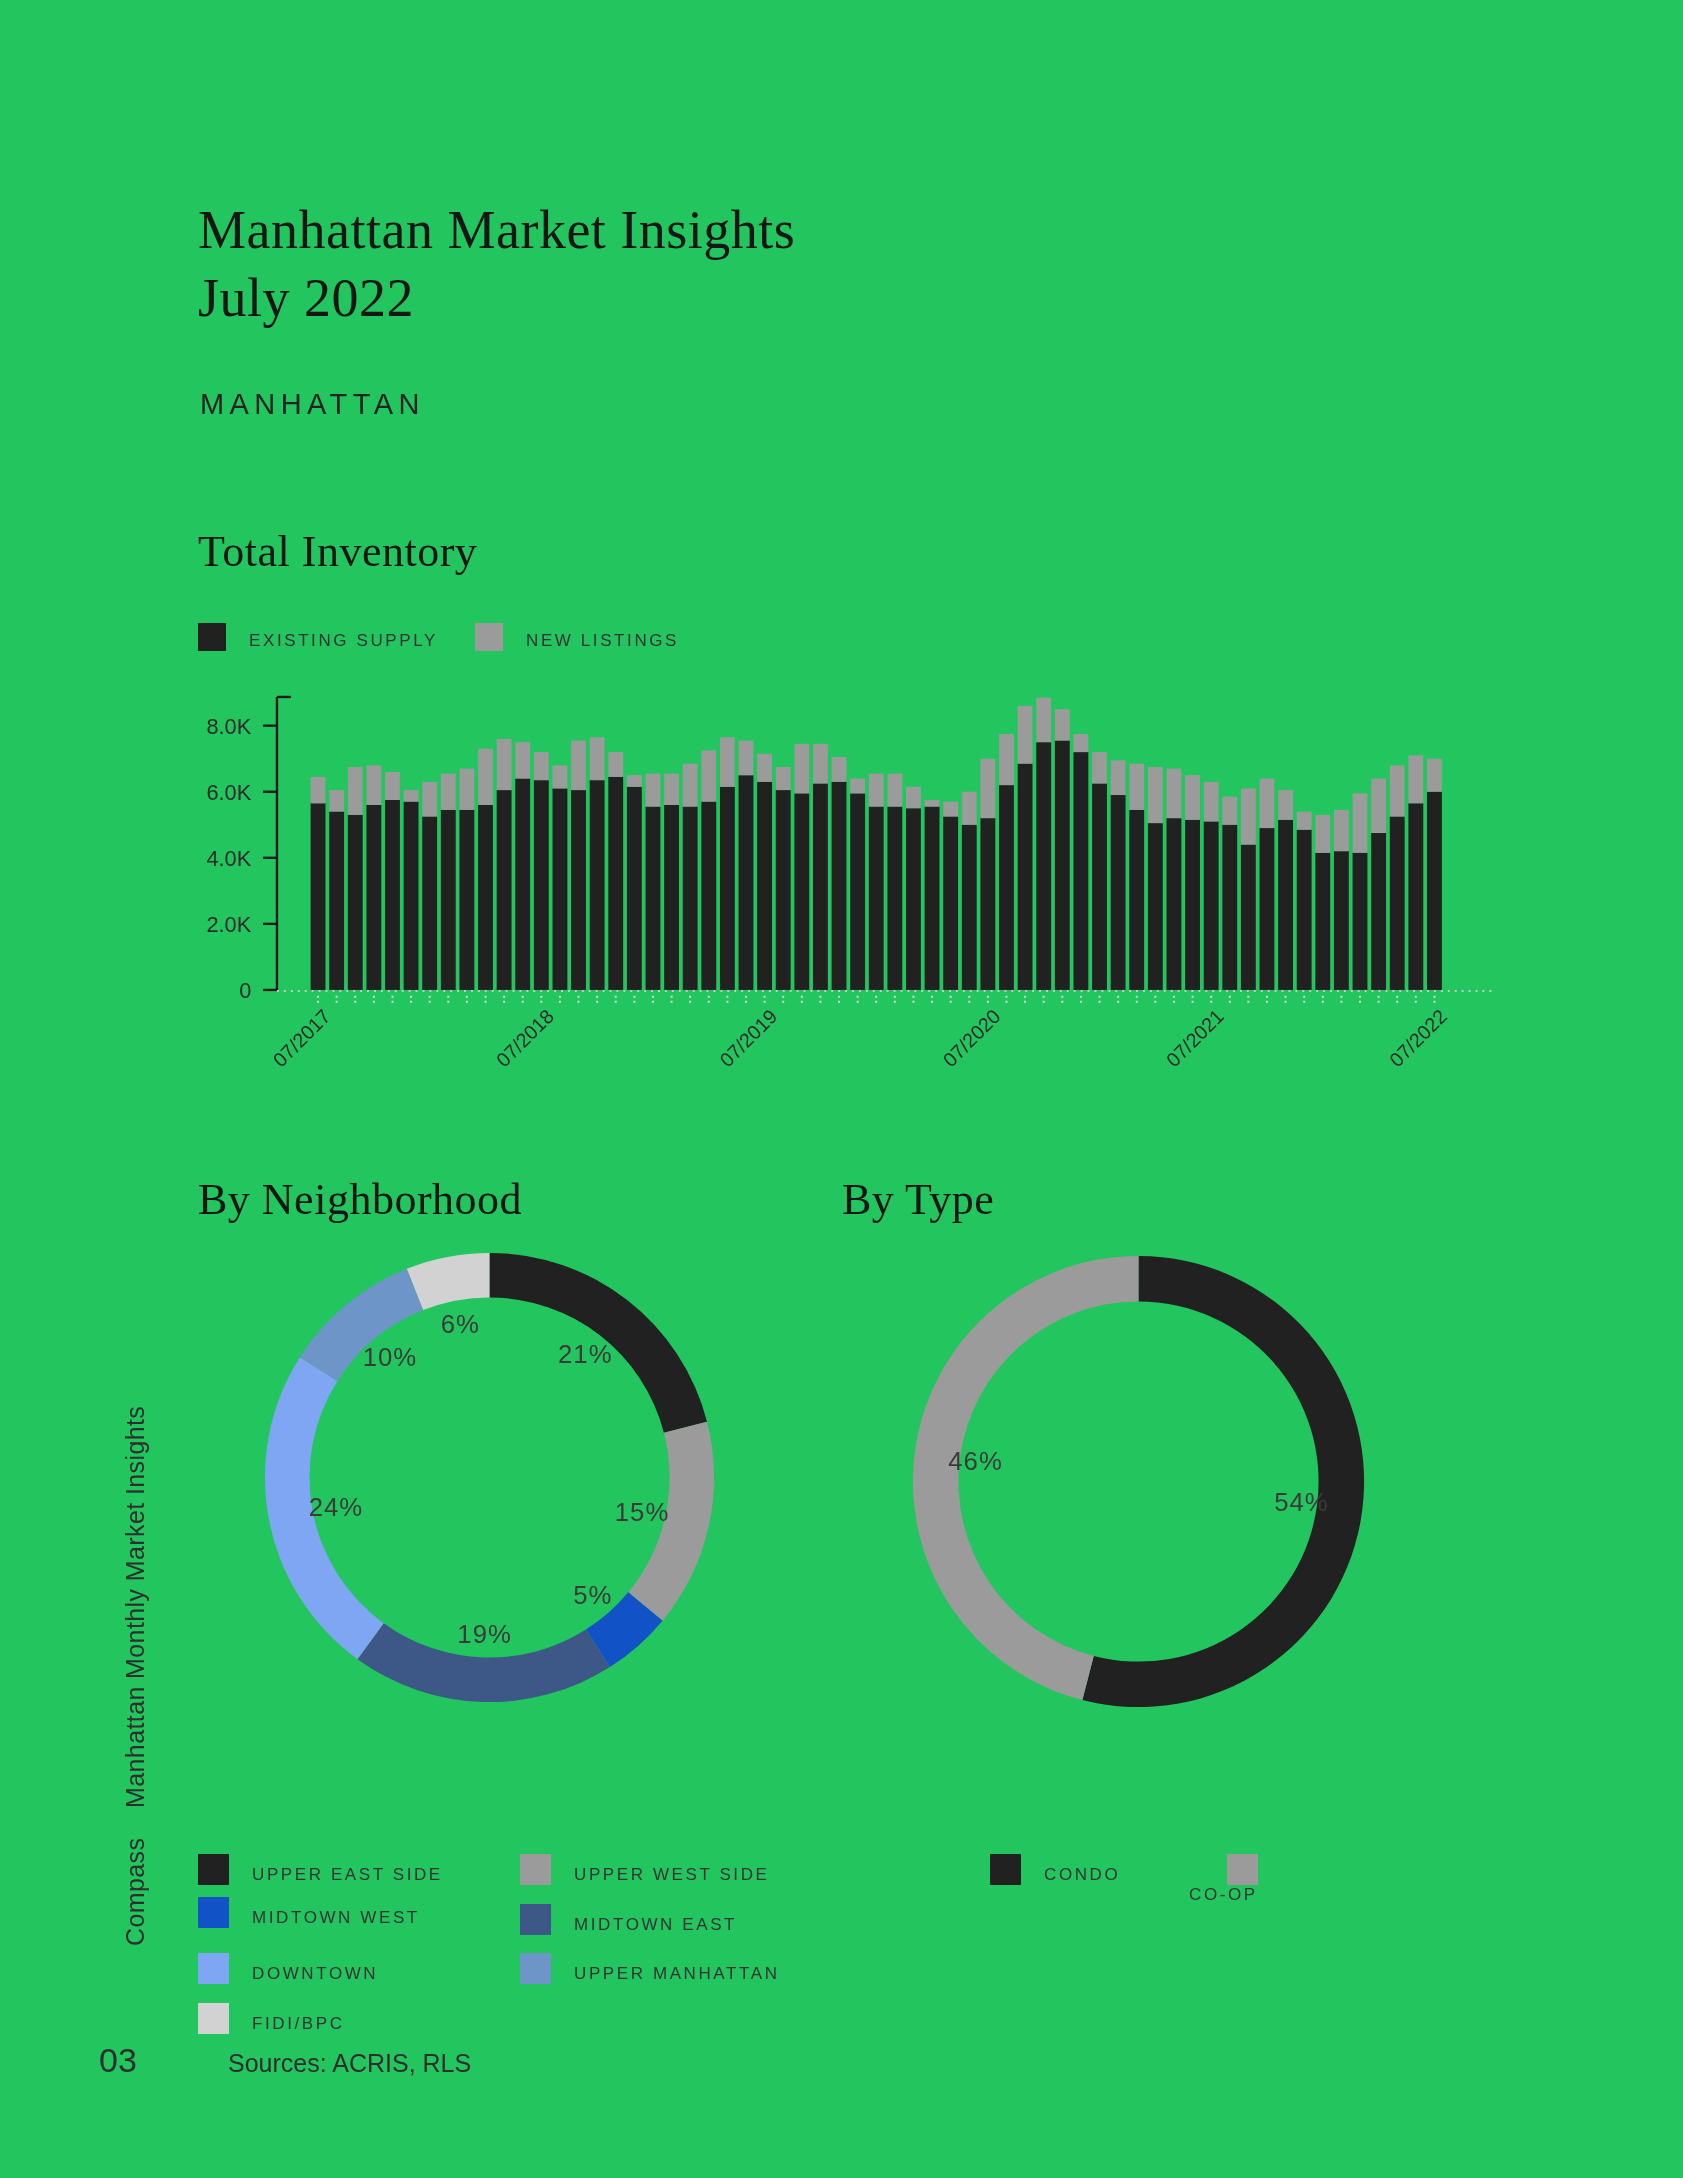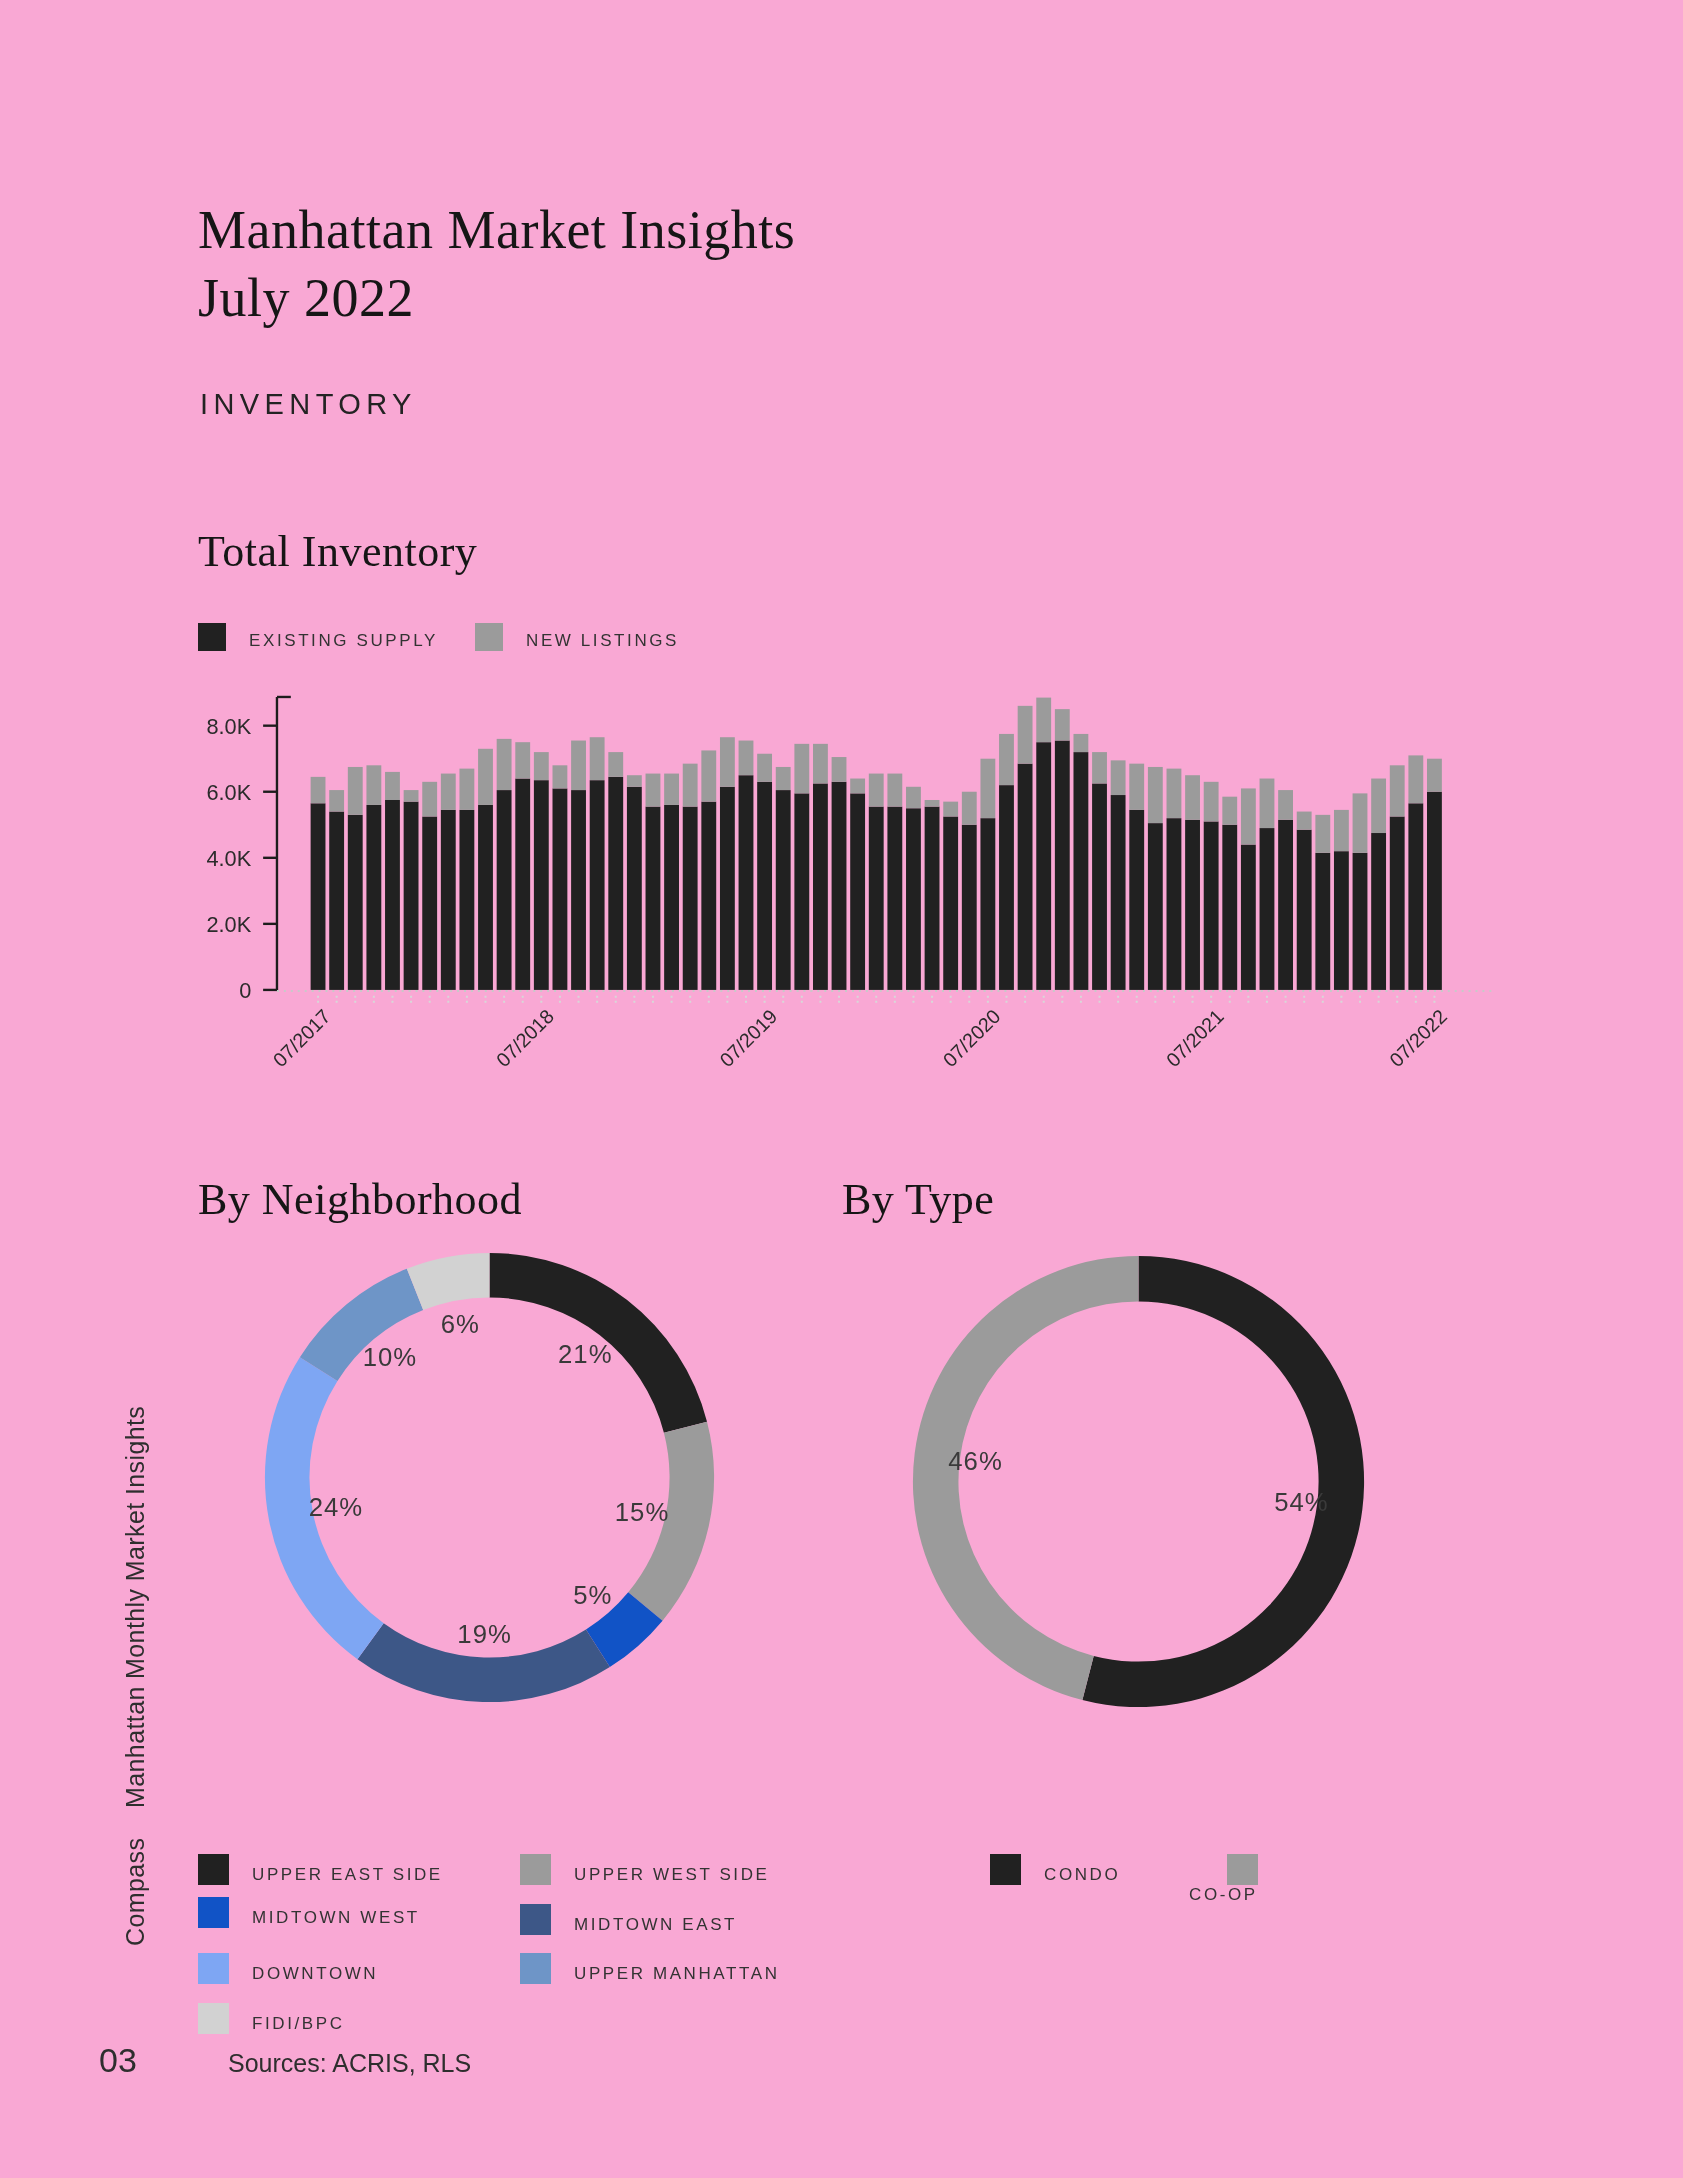--- a/index.html
+++ b/index.html
@@ -1,17 +1,17 @@
 <!DOCTYPE html>
 <html><head>
 <meta charset="utf-8">
 <style>
   html,body{margin:0;padding:0;background:#e8e8e8;}
   .page{
-    position:relative; width:1683px; height:2178px; background:#f9a8d4;
+    position:relative; width:1683px; height:2178px; background:#22c55e;
     font-family:"Liberation Sans", sans-serif; overflow:hidden;
     margin:0 auto;
   }
   .serif{font-family:"Liberation Serif", serif; color:#161616;}
   .report-title{
     position:absolute; left:198px; top:196px;
     font-size:54px; line-height:68px; font-weight:500; letter-spacing:0.5px;
   }
   .section-label{
     position:absolute; left:200px; top:388px;
@@ -54,21 +54,21 @@
 </head>
 <body>
 
 <div class="page">
 
   <div class="report-title serif">
     <div>Manhattan Market Insights</div>
     <div>July 2022</div>
   </div>
 
-  <div class="section-label">INVENTORY</div>
+  <div class="section-label">MANHATTAN</div>
 
   <div class="h2 total serif">Total Inventory</div>
 
   <div class="bar-legend">
     <div class="legend-item" style="left:0;">
       <span class="swatch" style="background: rgb(33, 33, 33);"></span>
       <span class="legend-label">EXISTING SUPPLY</span>
     </div>
     <div class="legend-item item2">
       <span class="swatch" style="background: rgb(155, 155, 155);"></span>

